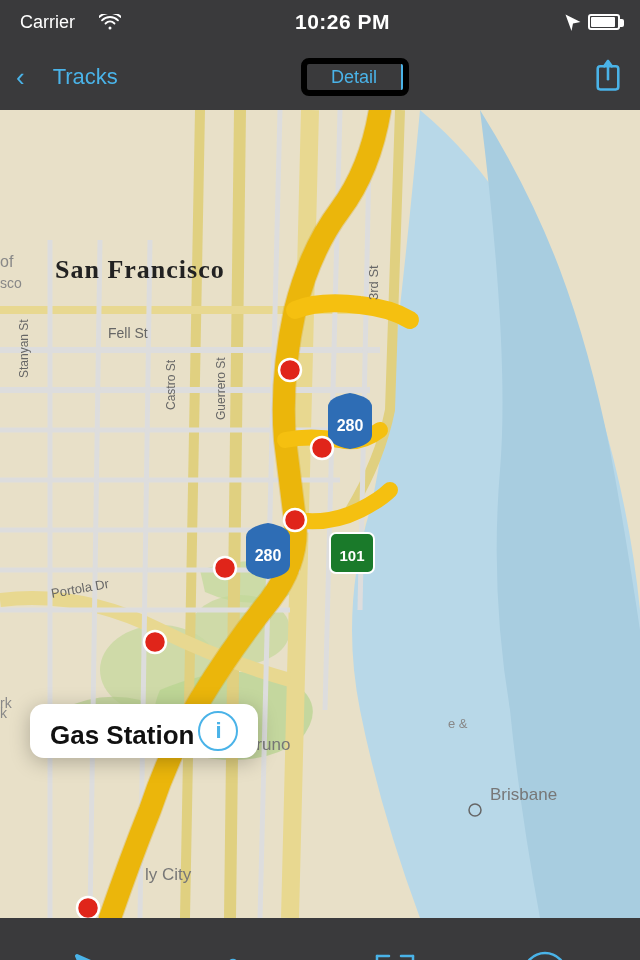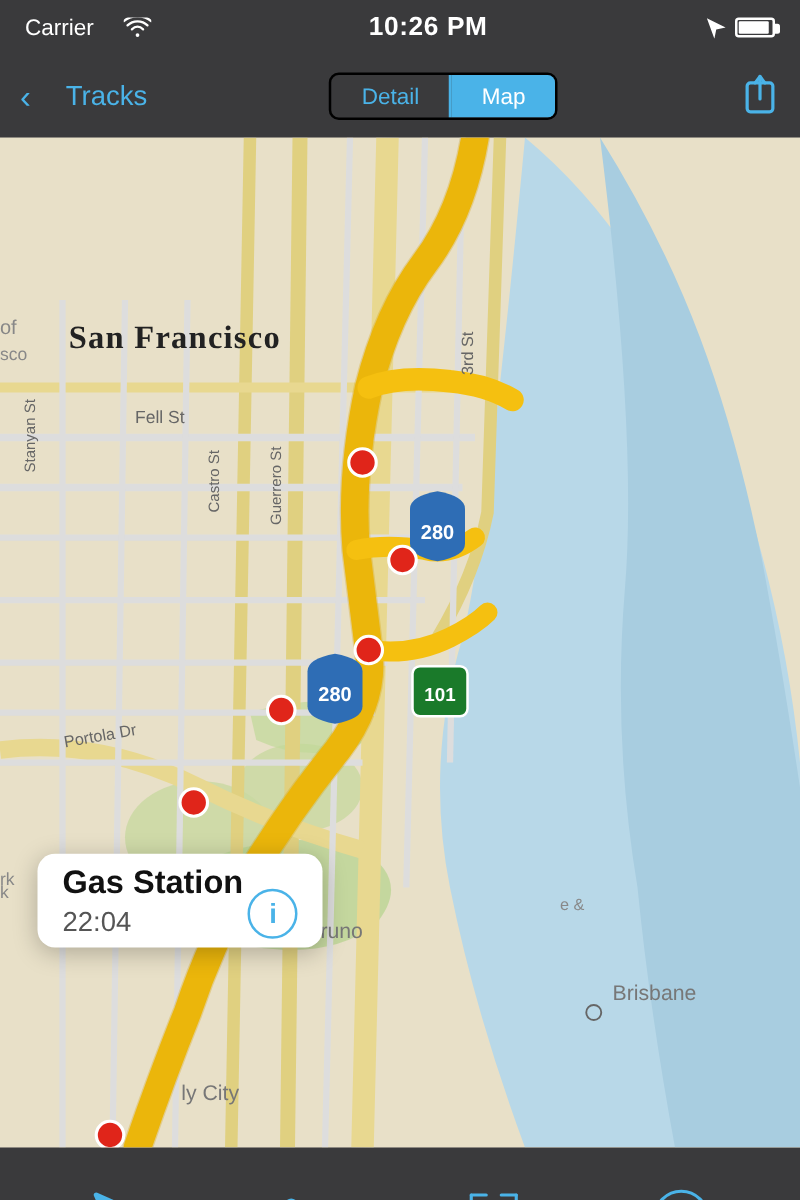--- a/index.html
+++ b/index.html
@@ -25,21 +25,21 @@
     #nav-bar {
       width: 640px; height: 66px;
       background: #3a3a3c;
       display: flex; align-items: center; justify-content: space-between;
       padding: 0 16px;
     }
     .nav-back { display: flex; align-items: center; color: #4ab3e8; font-size: 22px; gap: 6px; cursor: pointer; }
     .nav-back-chevron { font-size: 26px; color: #4ab3e8; margin-right: 2px; }
     .nav-back-label { font-size: 22px; color: #4ab3e8; font-weight: 400; margin-left: 20px; }
 
-    .nav-segment { display: flex; align-items: flex-end; border: 2px solid #000000; border-radius: 8px; overflow: hidden; height: 38px; }
+    .nav-segment { display: flex; align-items: flex-end; border: 6px solid #000000; border-radius: 8px; overflow: hidden; height: 38px; }
     .seg-btn { padding: 0 24px; height: 100%; display: flex; align-items: center; font-size: 18px; color: #4ab3e8; cursor: pointer; background: transparent; border: none; }
     .seg-btn.active { background: #4ab3e8; color: white; }
     .seg-divider { width: 2px; height: 100%; background: #4ab3e8; }
 
     .nav-share { color: #4ab3e8; font-size: 28px; cursor: pointer; }
 
     
     #map-container {
       width: 640px;
       height: 808px;
@@ -117,21 +117,20 @@
 
 <div id="nav-bar">
   <div class="nav-back">
     <span class="nav-back-chevron">‹</span>
     <span class="nav-back-label">Tracks</span>
   </div>
 
   <div class="nav-segment">
     <button class="seg-btn">Detail</button>
     <div class="seg-divider"></div>
-    <button class="seg-btn active">Map</button>
   </div>
 
   <div class="nav-share">
     <svg width="32" height="36" viewBox="0 0 24 28" fill="none" stroke="#4ab3e8" stroke-width="2" stroke-linecap="round" stroke-linejoin="round">
       <rect x="4" y="8" width="16" height="18" rx="2"></rect>
       <polyline points="9,8 12,4 15,8"></polyline>
       <line x1="12" y1="4" x2="12" y2="18"></line>
     </svg>
   </div>
 </div>
@@ -251,21 +250,20 @@
     <circle cx="155" cy="532" r="11" fill="#e0251a" stroke="white" stroke-width="2.5"></circle>
 
     <circle cx="105" cy="610" r="11" fill="#e0251a" stroke="white" stroke-width="2.5"></circle>
 
     <circle cx="88" cy="798" r="11" fill="#e0251a" stroke="white" stroke-width="2.5"></circle>
   </svg>
 
   <div id="map-popup">
     <div class="popup-text">
       <div class="popup-title">Gas Station</div>
-      <div class="popup-time">22:04</div>
     </div>
     <div class="popup-info-btn">
       <span>i</span>
     </div>
   </div>
 </div>
 
 <div id="bottom-bar">
 
   <div class="tool-btn">

